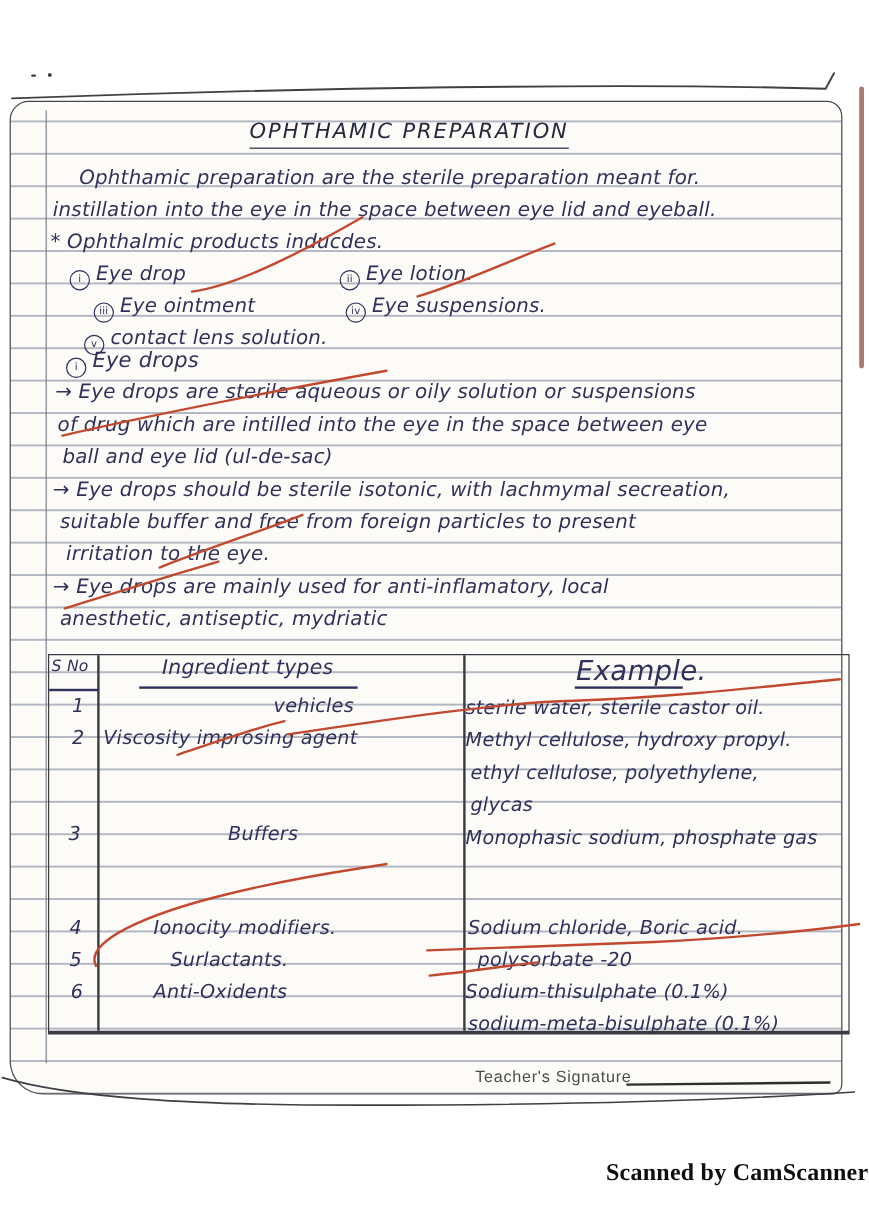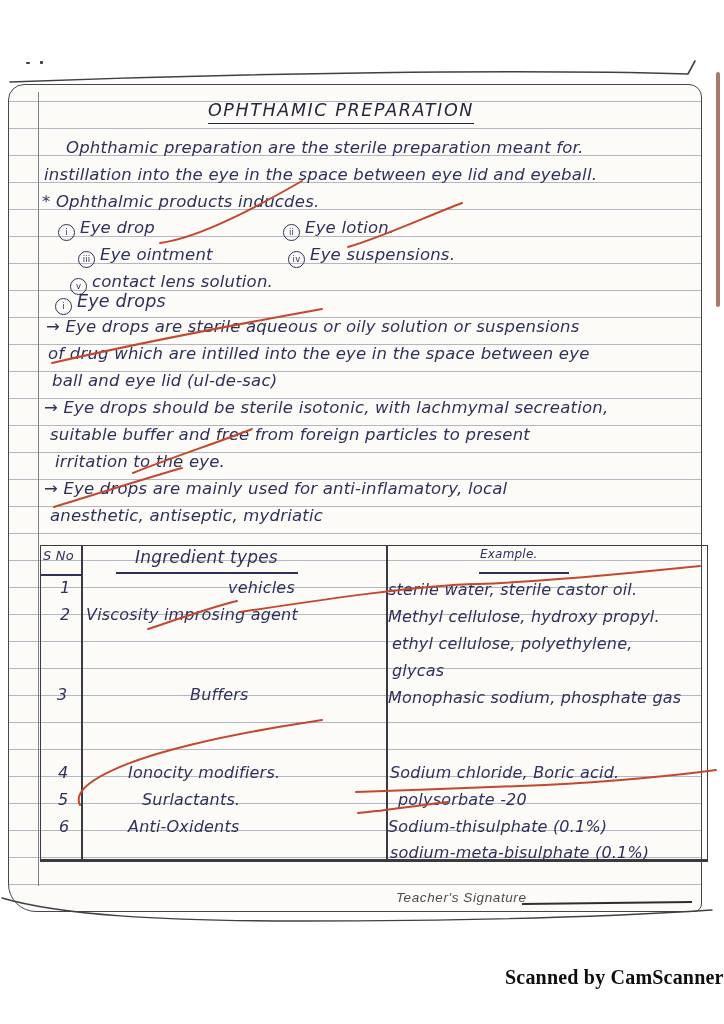--- a/index.html
+++ b/index.html
@@ -98,21 +98,21 @@
   <div class="tbl">
     <div class="vline" style="left:40px;"></div>
     <div class="vline" style="left:345px;"></div>
     <div class="hunder" style="left:0;top:28px;width:41px;"></div>
     <div class="hunder" style="left:75px;top:26px;width:182px;"></div>
     <div class="hunder" style="left:438px;top:26px;width:90px;"></div>
   </div>
 
   <div class="hw cell" style="left:43px;top:548px;font-size:13px;">S No</div>
   <div class="hw cell" style="left:135px;top:547px;font-size:17px;">Ingredient types</div>
-  <div class="hw cell" style="left:480px;top:547px;font-size:12px;">Example.</div>
+  <div class="hw cell" style="left:480px;top:547px;font-size:23px;">Example.</div>
 
   <div class="hw cell" style="left:60px;top:578px;">1</div>
   <div class="hw cell" style="left:60px;top:605px;">2</div>
   <div class="hw cell" style="left:57px;top:685px;">3</div>
   <div class="hw cell" style="left:58px;top:763px;">4</div>
   <div class="hw cell" style="left:58px;top:790px;">5</div>
   <div class="hw cell" style="left:59px;top:817px;">6</div>
 
   <div class="hw cell" style="left:228px;top:578px;">vehicles</div>
   <div class="hw cell" style="left:86px;top:605px;">Viscosity improsing agent</div>
@@ -124,21 +124,21 @@
   <div class="hw cell" style="left:388px;top:580px;">sterile water, sterile castor oil.</div>
   <div class="hw cell" style="left:388px;top:607px;">Methyl cellulose, hydroxy propyl.</div>
   <div class="hw cell" style="left:392px;top:634px;">ethyl cellulose, polyethylene,</div>
   <div class="hw cell" style="left:392px;top:661px;">glycas</div>
   <div class="hw cell" style="left:388px;top:688px;">Monophasic sodium, phosphate gas</div>
   <div class="hw cell" style="left:390px;top:763px;">Sodium chloride, Boric acid.</div>
   <div class="hw cell" style="left:398px;top:790px;">polysorbate -20</div>
   <div class="hw cell" style="left:388px;top:817px;">Sodium-thisulphate (0.1%)</div>
   <div class="hw cell" style="left:390px;top:843px;">sodium-meta-bisulphate (0.1%)</div>
 
-  <div class="printed" style="left:396px;top:890px;font-style:italic;">Teacher's Signature</div>
+  <div class="printed" style="left:396px;top:890px;">Teacher's Signature</div>
   <div class="sigline" style="left:522px;top:902px;width:170px;transform:rotate(-0.6deg);"></div>
 
   <div class="credit" style="left:505px;top:966px;">Scanned by CamScanner</div>
 
   <svg class="overlay" width="724" height="1024" viewBox="0 0 724 1024">
 
     <path d="M10,82 C250,73 520,69 688,74 L695,61" fill="none" stroke="#3f3f45" stroke-width="1.6" stroke-linecap="round"></path>
 
     <path d="M2,898 C60,915 160,921 300,921 C480,921 620,916 712,910" fill="none" stroke="#3f3f45" stroke-width="1.4" stroke-linecap="round"></path>
 

